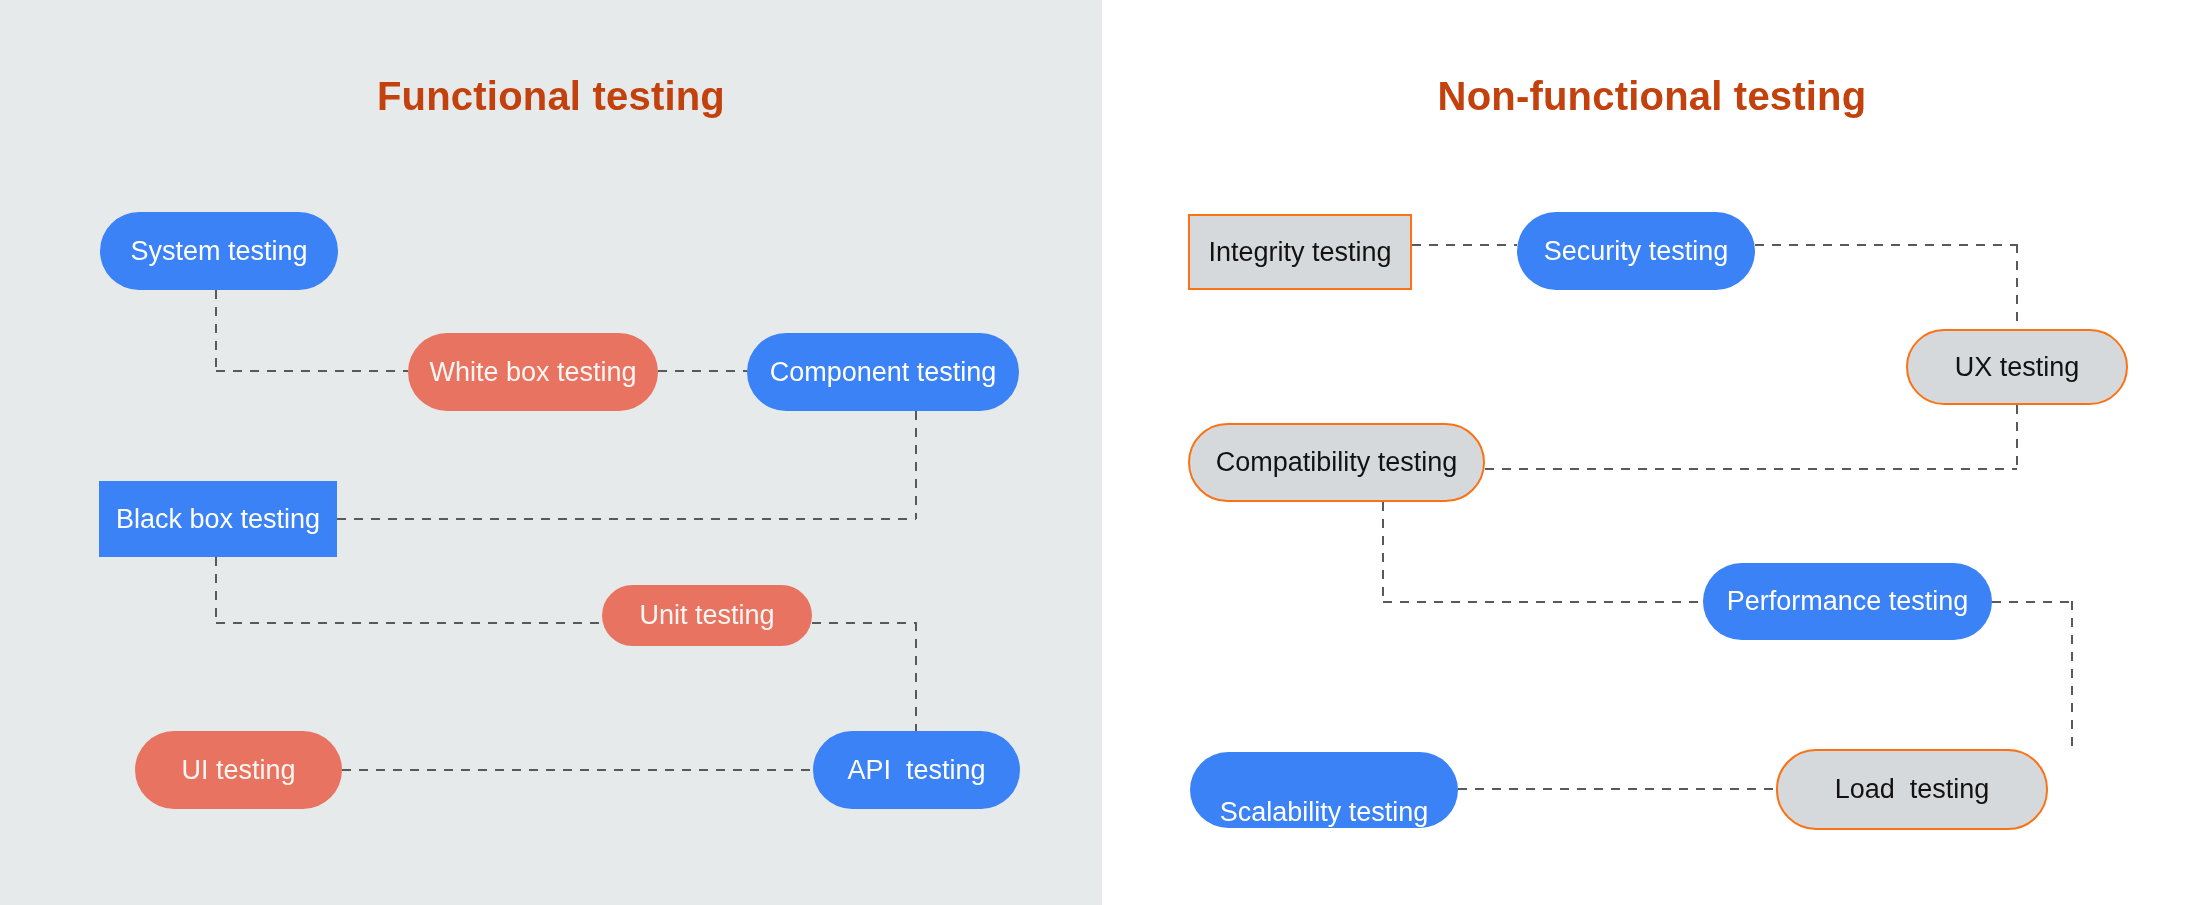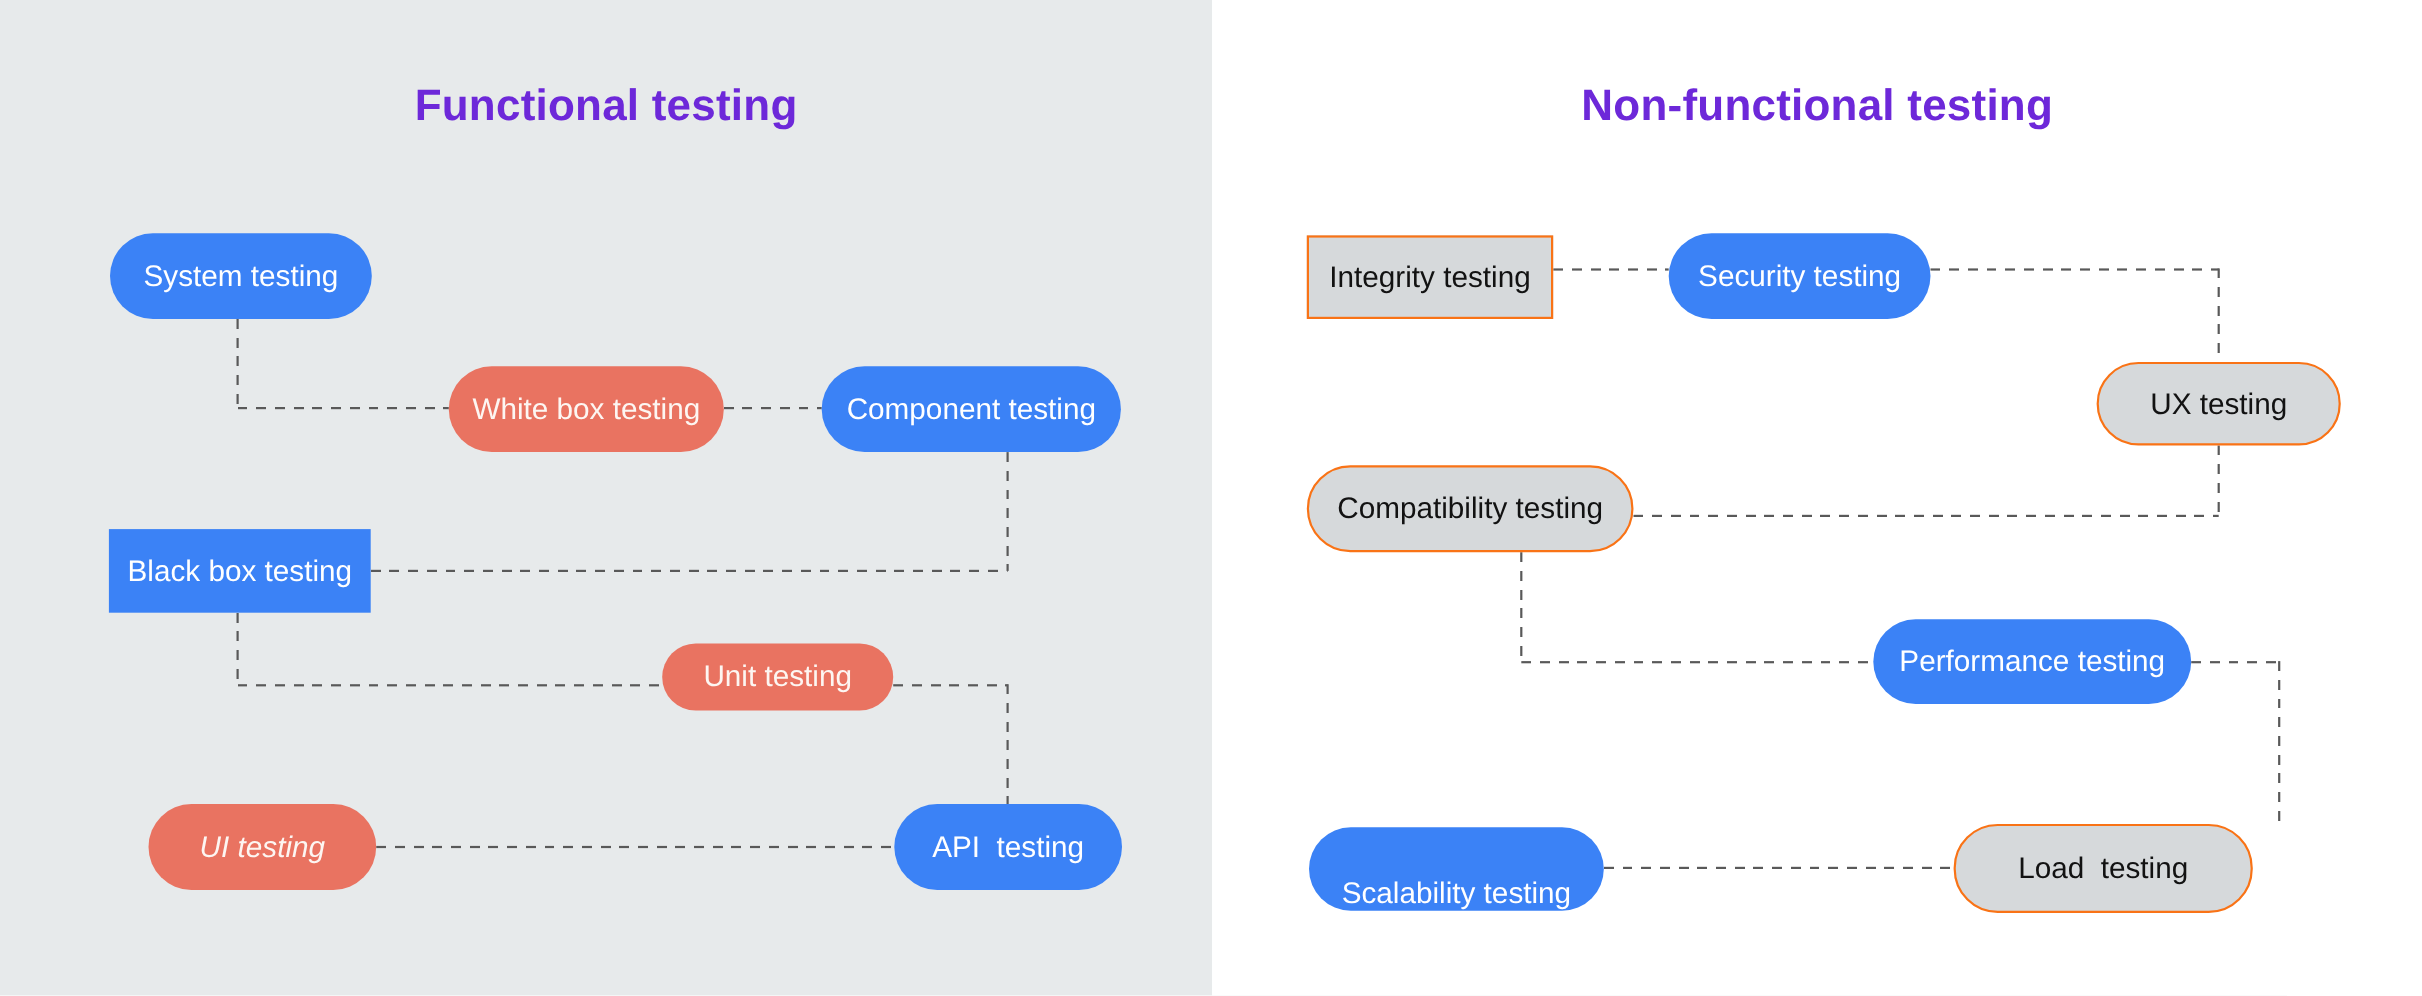--- a/index.html
+++ b/index.html
@@ -8,21 +8,21 @@
     width:2202px;height:905px;
     overflow:hidden;
     font-family:"Liberation Sans", sans-serif;
   }
   .panel{position:absolute;top:0;height:100%;}
   .panel.left{left:0;width:1102px;}
   .panel.right{left:1102px;width:1100px;}
   .panel-title{
     position:absolute;top:74px;left:0;width:100%;
     text-align:center;
-    font-size:40px;font-weight:700;color:#6d28d9;
+    font-size:40px;font-weight:700;color:#c2410c;
     letter-spacing:0.2px;
   }
   .node{
     position:absolute;
     display:flex;align-items:center;justify-content:center;
     font-size:27px;font-weight:500;
     white-space:pre;
     box-sizing:border-box;
   }
   .node.pill{border-radius:40px;}
@@ -65,21 +65,21 @@
       <div class="conn h" style="left: 1992px; top: 601px; width: 80px;"></div>
       <div class="conn v" style="left: 2071px; top: 601px; height: 148px;"></div>
       <div class="conn h" style="left: 1458px; top: 788px; width: 415px;"></div>
     </div>
   <div id="node-layer">
       <div class="node dark pill" style="left: 100px; top: 212px; width: 238px; height: 78px;"><span>System testing</span></div>
       <div class="node accent pill" style="left: 408px; top: 333px; width: 250px; height: 78px; text-align: right;"><span>White box testing</span></div>
       <div class="node dark pill" style="left: 747px; top: 333px; width: 272px; height: 78px;"><span>Component testing</span></div>
       <div class="node dark rect" style="left: 99px; top: 481px; width: 238px; height: 76px;"><span>Black box testing</span></div>
       <div class="node accent pill" style="left: 602px; top: 585px; width: 210px; height: 61px;"><span>Unit testing</span></div>
-      <div class="node accent pill" style="left: 135px; top: 731px; width: 207px; height: 78px; font-style: italic;"><span>UI testing</span></div>
+      <div class="node accent pill" style="left: 135px; top: 731px; width: 207px; height: 78px;"><span>UI testing</span></div>
       <div class="node dark pill" style="left: 813px; top: 731px; width: 207px; height: 78px;"><span>API  testing</span></div>
       <div class="node light rect" style="left: 1188px; top: 214px; width: 224px; height: 76px;"><span>Integrity testing</span></div>
       <div class="node dark pill" style="left: 1517px; top: 212px; width: 238px; height: 78px;"><span>Security testing</span></div>
       <div class="node light pill" style="left: 1906px; top: 329px; width: 222px; height: 76px;"><span>UX testing</span></div>
       <div class="node light pill" style="left: 1188px; top: 423px; width: 297px; height: 79px;"><span>Compatibility testing</span></div>
       <div class="node dark pill" style="left: 1703px; top: 563px; width: 289px; height: 77px;"><span>Performance testing</span></div>
       <div class="node dark pill" style="left: 1190px; top: 752px; width: 268px; height: 76px; align-items: flex-end;"><span>Scalability testing</span></div>
       <div class="node light pill" style="left: 1776px; top: 749px; width: 272px; height: 81px;"><span>Load  testing</span></div>
     </div>
 </div>

